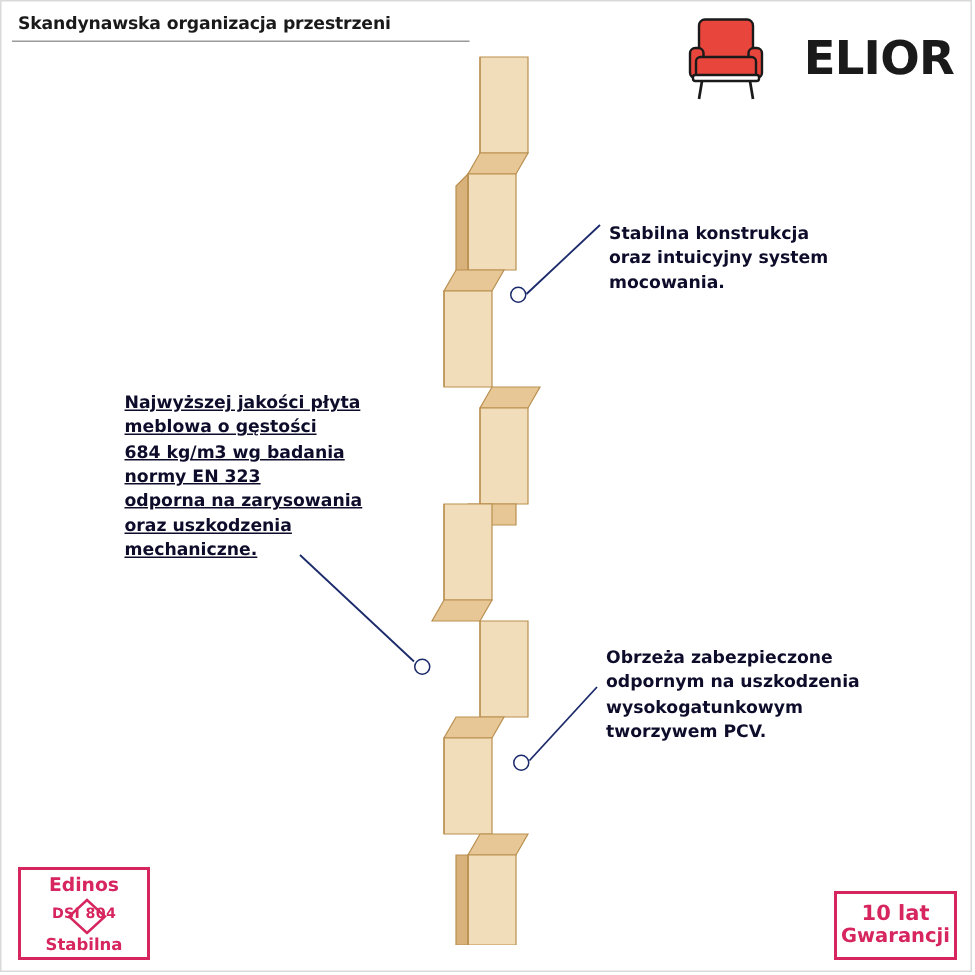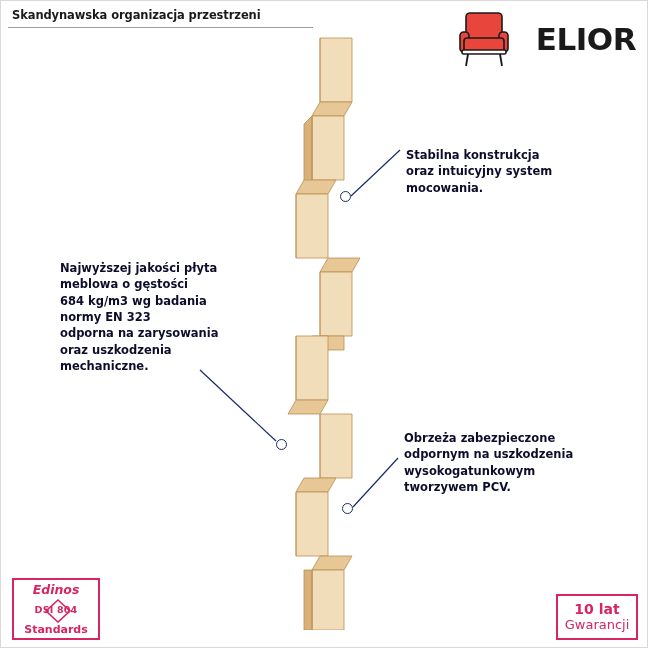--- a/index.html
+++ b/index.html
@@ -79,21 +79,21 @@
   
   .callout-text {
     position: absolute;
     font-size: 11.5px;
     font-weight: bold;
     color: #0d0d2b;
     line-height: 1.42;
     white-space: pre-line;
   }
   #callout-1-text { left: 406px; top: 127px; margin-top: 20px; }
-  #callout-2-text { left: 60px; top: 260px; }
+  #callout-2-text { left: 83px; top: 260px; text-decoration: underline; }
   #callout-3-text { left: 404px; top: 430px; }
 
   .leader-dot {
     position: absolute;
     width: 11px;
     height: 11px;
     border-radius: 50%;
     background: #ffffff;
     border: 1.6px solid #1b2a6b;
     box-sizing: border-box;
@@ -110,21 +110,20 @@
     background: #ffffff;
     overflow: hidden;
   }
   #edinos-line1 {
     position: absolute;
     left: 0; right: 0;
     top: 2px;
     text-align: center;
     font-size: 12.5px;
     font-weight: bold;
-    font-style: italic;
     color: #d6255f;
   }
   #edinos-line2 {
     position: absolute;
     left: 0; right: 0;
     top: 24px;
     text-align: center;
     font-size: 9.5px;
     font-weight: bold;
     color: #d6255f;
@@ -154,21 +153,21 @@
     justify-content: center;
   }
   #warranty-line1 {
     font-size: 14px;
     font-weight: bold;
     color: #d6255f;
     line-height: 1.1;
   }
   #warranty-line2 {
     font-size: 13px;
-    font-weight: normal;
+    font-weight: bold;
     color: #d6255f;
     line-height: 1.1;
   }
 </style>
 </head>
 <body>
 
 <div id="page">
 
   <div class="frame-border"></div>
@@ -253,21 +252,21 @@
 odpornym na uszkodzenia
 wysokogatunkowym
 tworzywem PCV.</div>
 
   <div id="edinos-badge">
     <div id="edinos-line1">Edinos</div>
     <svg width="88" height="26" style="position:absolute;left:0;top:17px">
       <polygon points="44,3 56,14 44,25 32,14" fill="none" stroke="#d6255f" stroke-width="1.6"></polygon>
     </svg>
     <div id="edinos-line2">DSI 804</div>
-    <div id="edinos-line3">Standards</div>
+    <div id="edinos-line3">Stabilna</div>
   </div>
 
   <div id="warranty-badge">
     <div id="warranty-line1">10 lat</div>
     <div id="warranty-line2">Gwarancji</div>
   </div>
 
 </div>
 
 </body></html>

